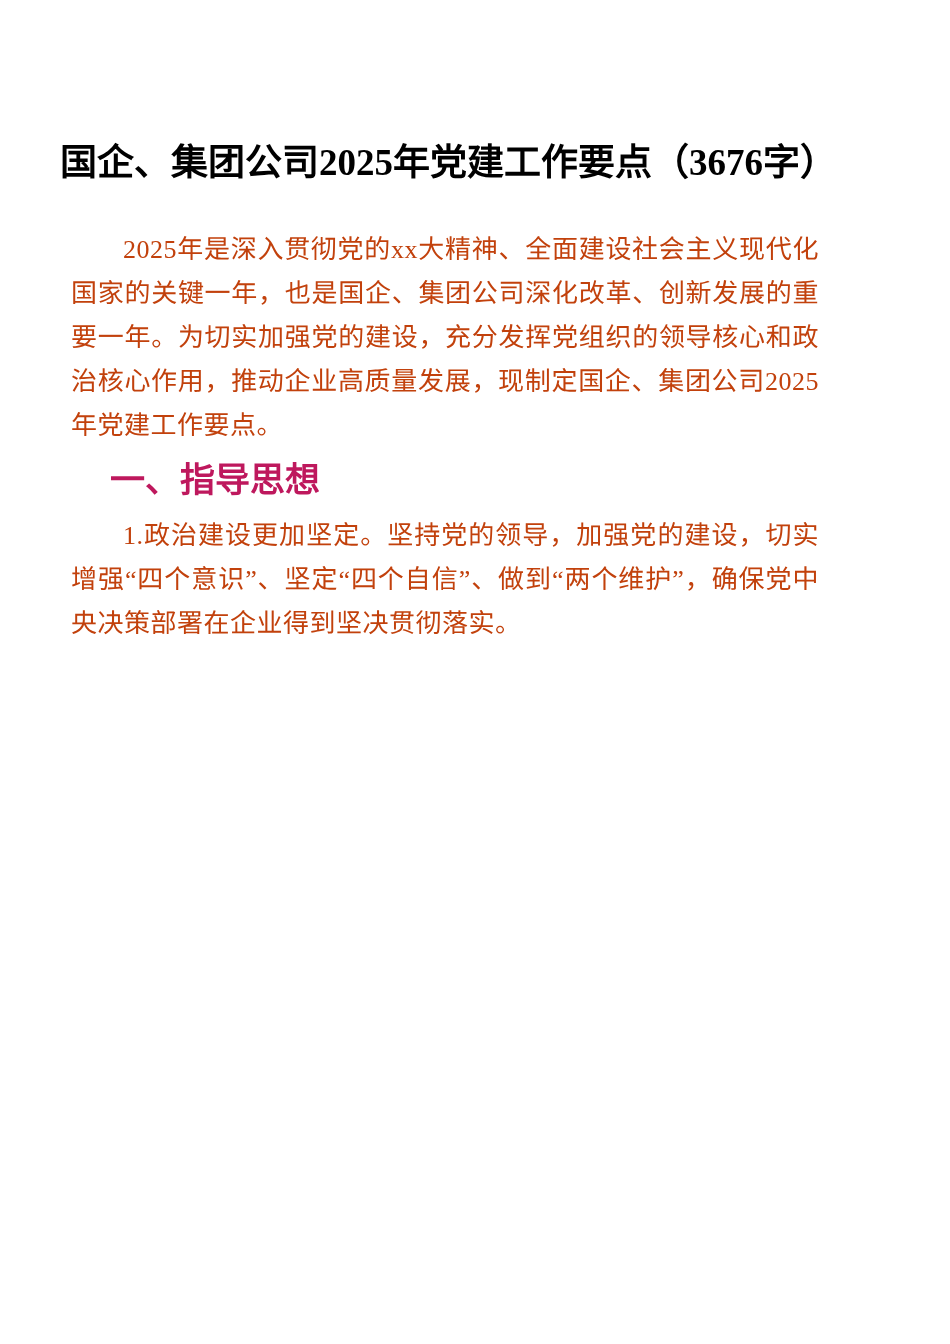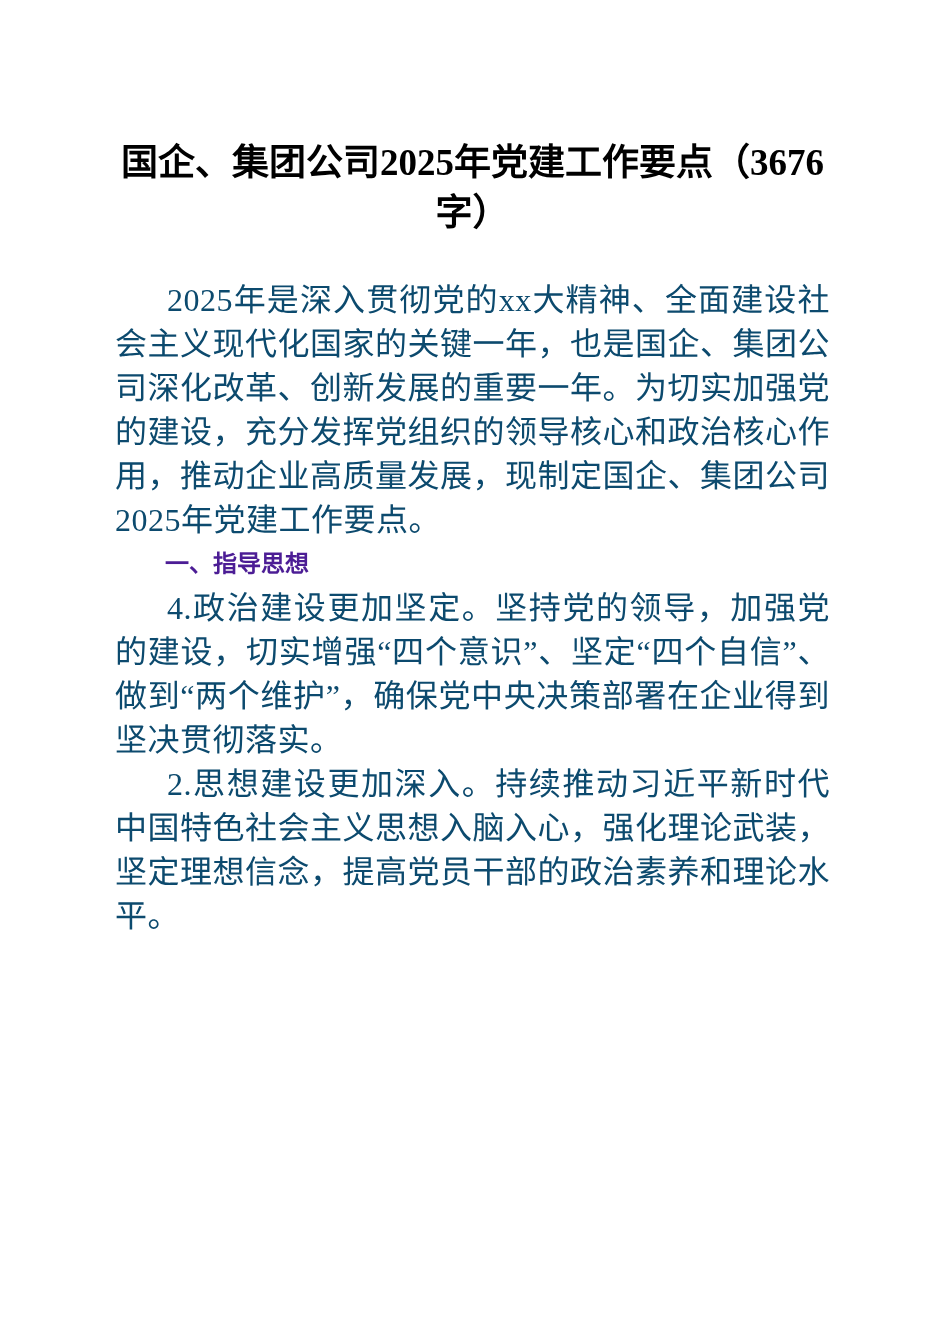--- a/index.html
+++ b/index.html
@@ -7,62 +7,61 @@
     padding: 0;
     background: #ffffff;
   }
   .page {
     position: relative;
     width: 950px;
     height: 1344px;
     margin: 0 auto;
     background: #ffffff;
     box-sizing: border-box;
-    padding: 138px 120px 0 115px;
+    padding: 138px 120px 0 60px;
     overflow: hidden;
     color: #000000;
     font-family: "Liberation Serif", "DejaVu Serif", serif;
   }
   .doc-title {
     margin: 0 0 40px 0;
     font-size: 37px;
     font-weight: bold;
     line-height: 50px;
     text-align: center;
     color: #000000;
     font-family: "Liberation Serif", "DejaVu Serif", serif;
   }
   .doc-para {
-    margin: 0;
-    font-size: 32px;
+    margin: 11px;
+    font-size: 26px;
     line-height: 44px;
     text-align: justify;
     text-align-last: left;
     text-indent: 52px;
-    color: #0c4a6e;
+    color: #c2410c;
     letter-spacing: 0.5px;
   }
   .doc-heading {
     margin: 0;
-    font-size: 24px;
+    font-size: 35px;
     font-weight: bold;
     line-height: 44px;
     text-indent: 50px;
-    color: #4c1d95;
+    color: #be185d;
     font-family: Liberation Serif, serif;
   }
 </style>
 </head>
 <body>
 
 <div class="page">
   <h1 class="doc-title">国企、集团公司2025年党建工作要点（3676字）</h1>
 
   <p class="doc-para">2025年是深入贯彻党的xx大精神、全面建设社会主义现代化国家的关键一年，也是国企、集团公司深化改革、创新发展的重要一年。为切实加强党的建设，充分发挥党组织的领导核心和政治核心作用，推动企业高质量发展，现制定国企、集团公司2025年党建工作要点。</p>
 
   <h2 class="doc-heading">一、指导思想</h2>
 
 
 
-  <p class="doc-para">4.政治建设更加坚定。坚持党的领导，加强党的建设，切实增强“四个意识”、坚定“四个自信”、做到“两个维护”，确保党中央决策部署在企业得到坚决贯彻落实。</p>
+  <p class="doc-para">1.政治建设更加坚定。坚持党的领导，加强党的建设，切实增强“四个意识”、坚定“四个自信”、做到“两个维护”，确保党中央决策部署在企业得到坚决贯彻落实。</p>
 
-  <p class="doc-para">2.思想建设更加深入。持续推动习近平新时代中国特色社会主义思想入脑入心，强化理论武装，坚定理想信念，提高党员干部的政治素养和理论水平。</p>
 </div>
 
 </body></html>

